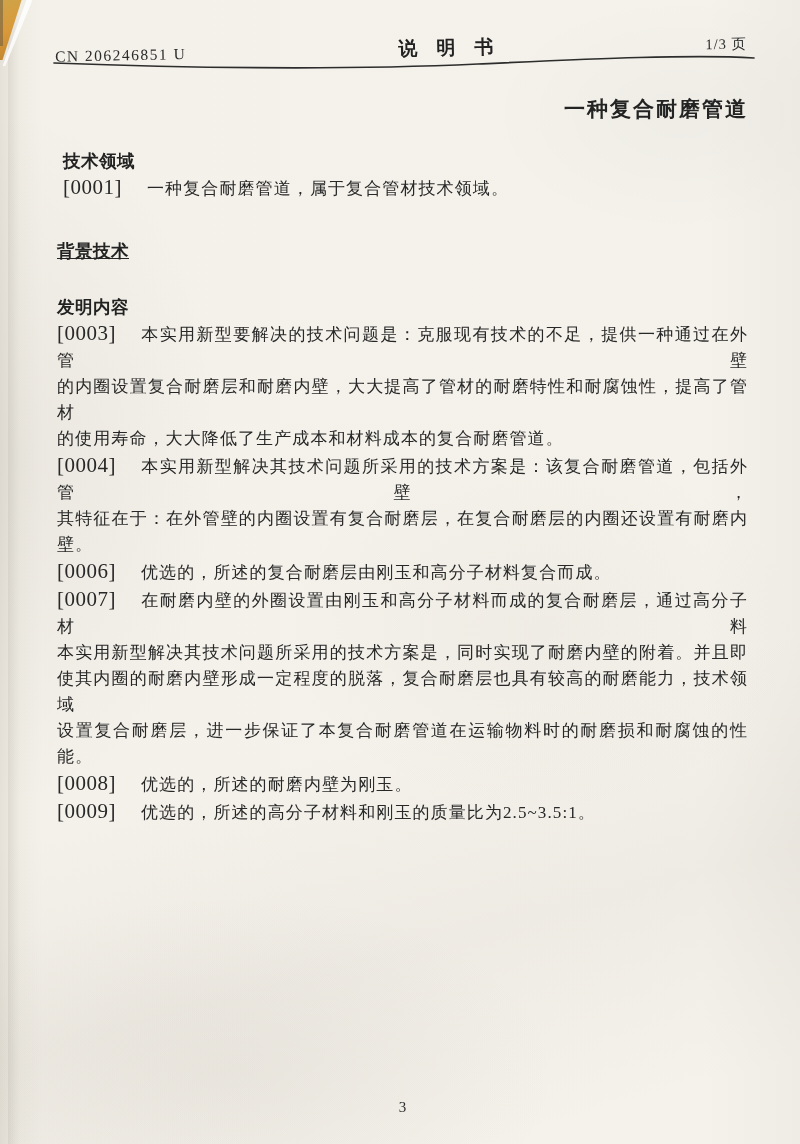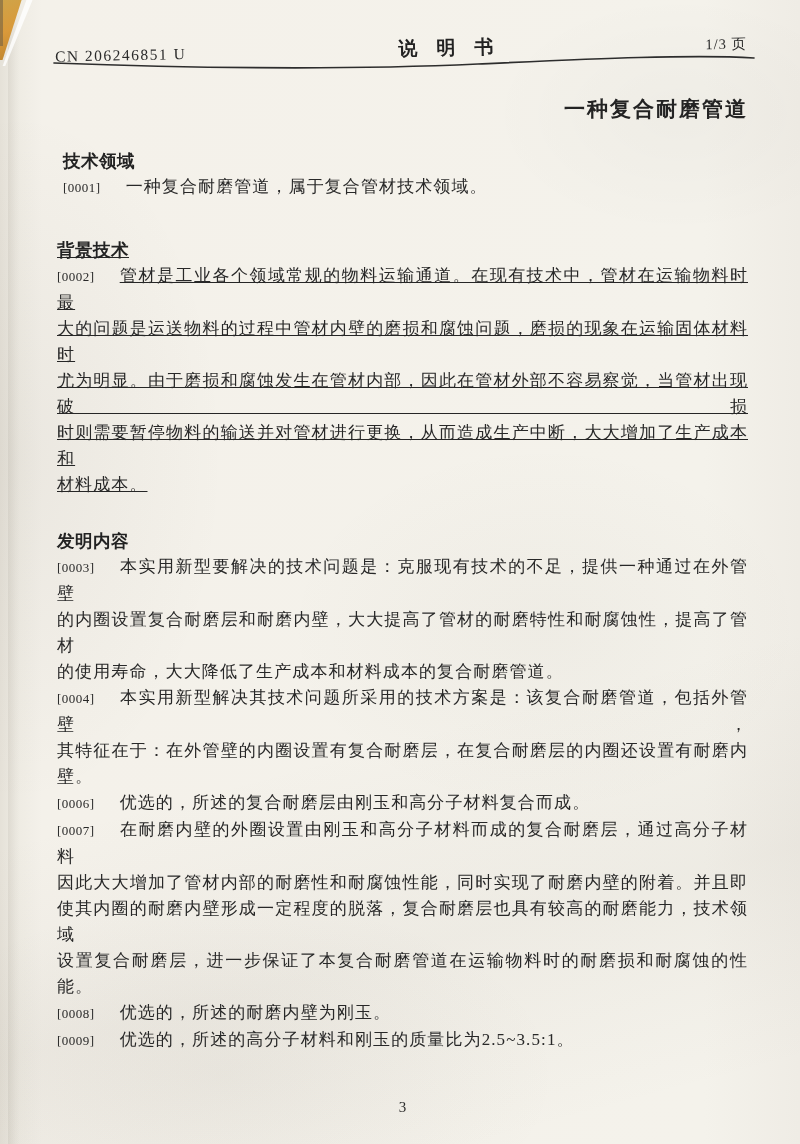--- a/index.html
+++ b/index.html
@@ -74,21 +74,21 @@
   }
   .para { margin: 0; }
   .line {
     font-size: 17px; line-height: 26px; letter-spacing: 1.1px; color: #282828;
     text-align: justify; text-align-last: justify;
     overflow: hidden; white-space: normal;
   }
   .line.last { text-align-last: left; }
   .pnum {
     display: inline-block; margin-right: 25px;
-    font-size: 13px; letter-spacing: 0.5px;
+    font-size: 21px; letter-spacing: 0.5px;
   }
   .footer {
     position: absolute; left: 57px; top: 1099px; width: 691px;
     text-align: center; font-size: 15px; color: #2d2d2d;
   }
 </style>
 </head>
 <body>
 
 <div class="texture"></div>
@@ -111,45 +111,38 @@
   <h1 class="doc-title">一种复合耐磨管道</h1>
   <div id="doc-body">
       <div class="section">
         <div class="sec-heading">技术领域</div>
         <div class="para">
           <div class="line last"><span class="pnum">[0001]</span>一种复合耐磨管道，属于复合管材技术领域。</div>
         </div>
       </div>
       <div class="section">
         <div class="sec-heading">背景技术</div>
-        <div class="para">
-          <div class="line"><span class="pnum">[0002]</span>管材是工业各个领域常规的物料运输通道。在现有技术中，管材在运输物料时最</div>
-          <div class="line">大的问题是运送物料的过程中管材内壁的磨损和腐蚀问题，磨损的现象在运输固体材料时</div>
-          <div class="line">尤为明显。由于磨损和腐蚀发生在管材内部，因此在管材外部不容易察觉，当管材出现破损</div>
-          <div class="line">时则需要暂停物料的输送并对管材进行更换，从而造成生产中断，大大增加了生产成本和</div>
-          <div class="line last">材料成本。</div>
-        </div>
       </div>
       <div class="section">
         <div class="sec-heading">发明内容</div>
         <div class="para">
           <div class="line"><span class="pnum">[0003]</span>本实用新型要解决的技术问题是：克服现有技术的不足，提供一种通过在外管壁</div>
           <div class="line">的内圈设置复合耐磨层和耐磨内壁，大大提高了管材的耐磨特性和耐腐蚀性，提高了管材</div>
           <div class="line last">的使用寿命，大大降低了生产成本和材料成本的复合耐磨管道。</div>
         </div>
         <div class="para">
           <div class="line"><span class="pnum">[0004]</span>本实用新型解决其技术问题所采用的技术方案是：该复合耐磨管道，包括外管壁，</div>
           <div class="line last">其特征在于：在外管壁的内圈设置有复合耐磨层，在复合耐磨层的内圈还设置有耐磨内壁。</div>
         </div>
         <div class="para">
           <div class="line last"><span class="pnum">[0006]</span>优选的，所述的复合耐磨层由刚玉和高分子材料复合而成。</div>
         </div>
         <div class="para">
           <div class="line"><span class="pnum">[0007]</span>在耐磨内壁的外圈设置由刚玉和高分子材料而成的复合耐磨层，通过高分子材料</div>
-          <div class="line">因此大大增加了管材内部的耐磨性和耐腐蚀性能，同时实现了耐磨内壁的附着。并且即</div>
+          <div class="line">本实用新型解决其技术问题所采用的技术方案是，同时实现了耐磨内壁的附着。并且即</div>
           <div class="line">使其内圈的耐磨内壁形成一定程度的脱落，复合耐磨层也具有较高的耐磨能力，技术领域</div>
           <div class="line last">设置复合耐磨层，进一步保证了本复合耐磨管道在运输物料时的耐磨损和耐腐蚀的性能。</div>
         </div>
         <div class="para">
           <div class="line last"><span class="pnum">[0008]</span>优选的，所述的耐磨内壁为刚玉。</div>
         </div>
         <div class="para">
           <div class="line last"><span class="pnum">[0009]</span>优选的，所述的高分子材料和刚玉的质量比为2.5~3.5:1。</div>
         </div>
       </div>

